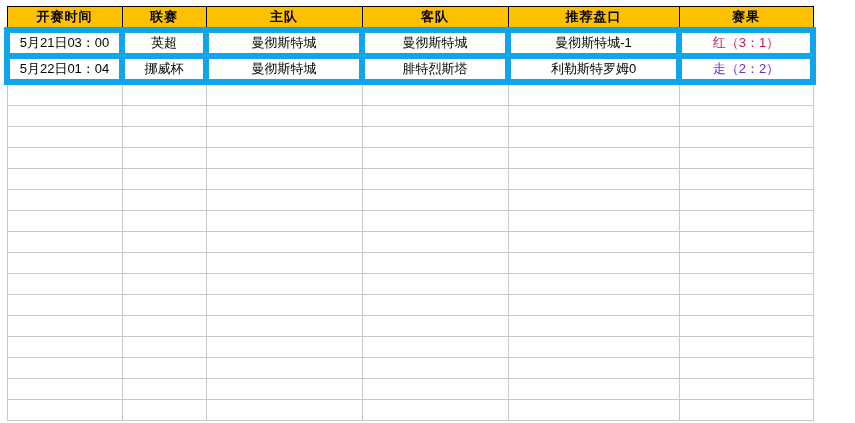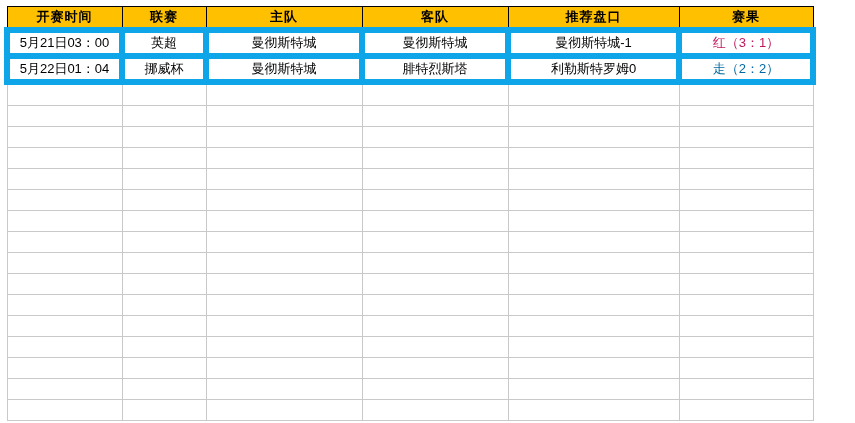--- a/index.html
+++ b/index.html
@@ -47,21 +47,21 @@
     border: 1px solid #000000;
     font-weight: bold;
     font-size: 13px;
     letter-spacing: 1px;
   }
   tr.data-row td {
     border: 6px solid #0ea5e9;
     font-size: 13px;
   }
   tr.data-row td.res-red   { color: #be185d; }
-  tr.data-row td.res-cyan  { color: #0369a1; }
+  tr.data-row td.res-cyan  { color: #6d28d9; }
   tr.empty-row td {
     border: 1px solid #c9c9c9;
     height: 20px;
   }
 </style>
 </head>
 <body>
 
 <div id="sheet">
   <table class="grid">

